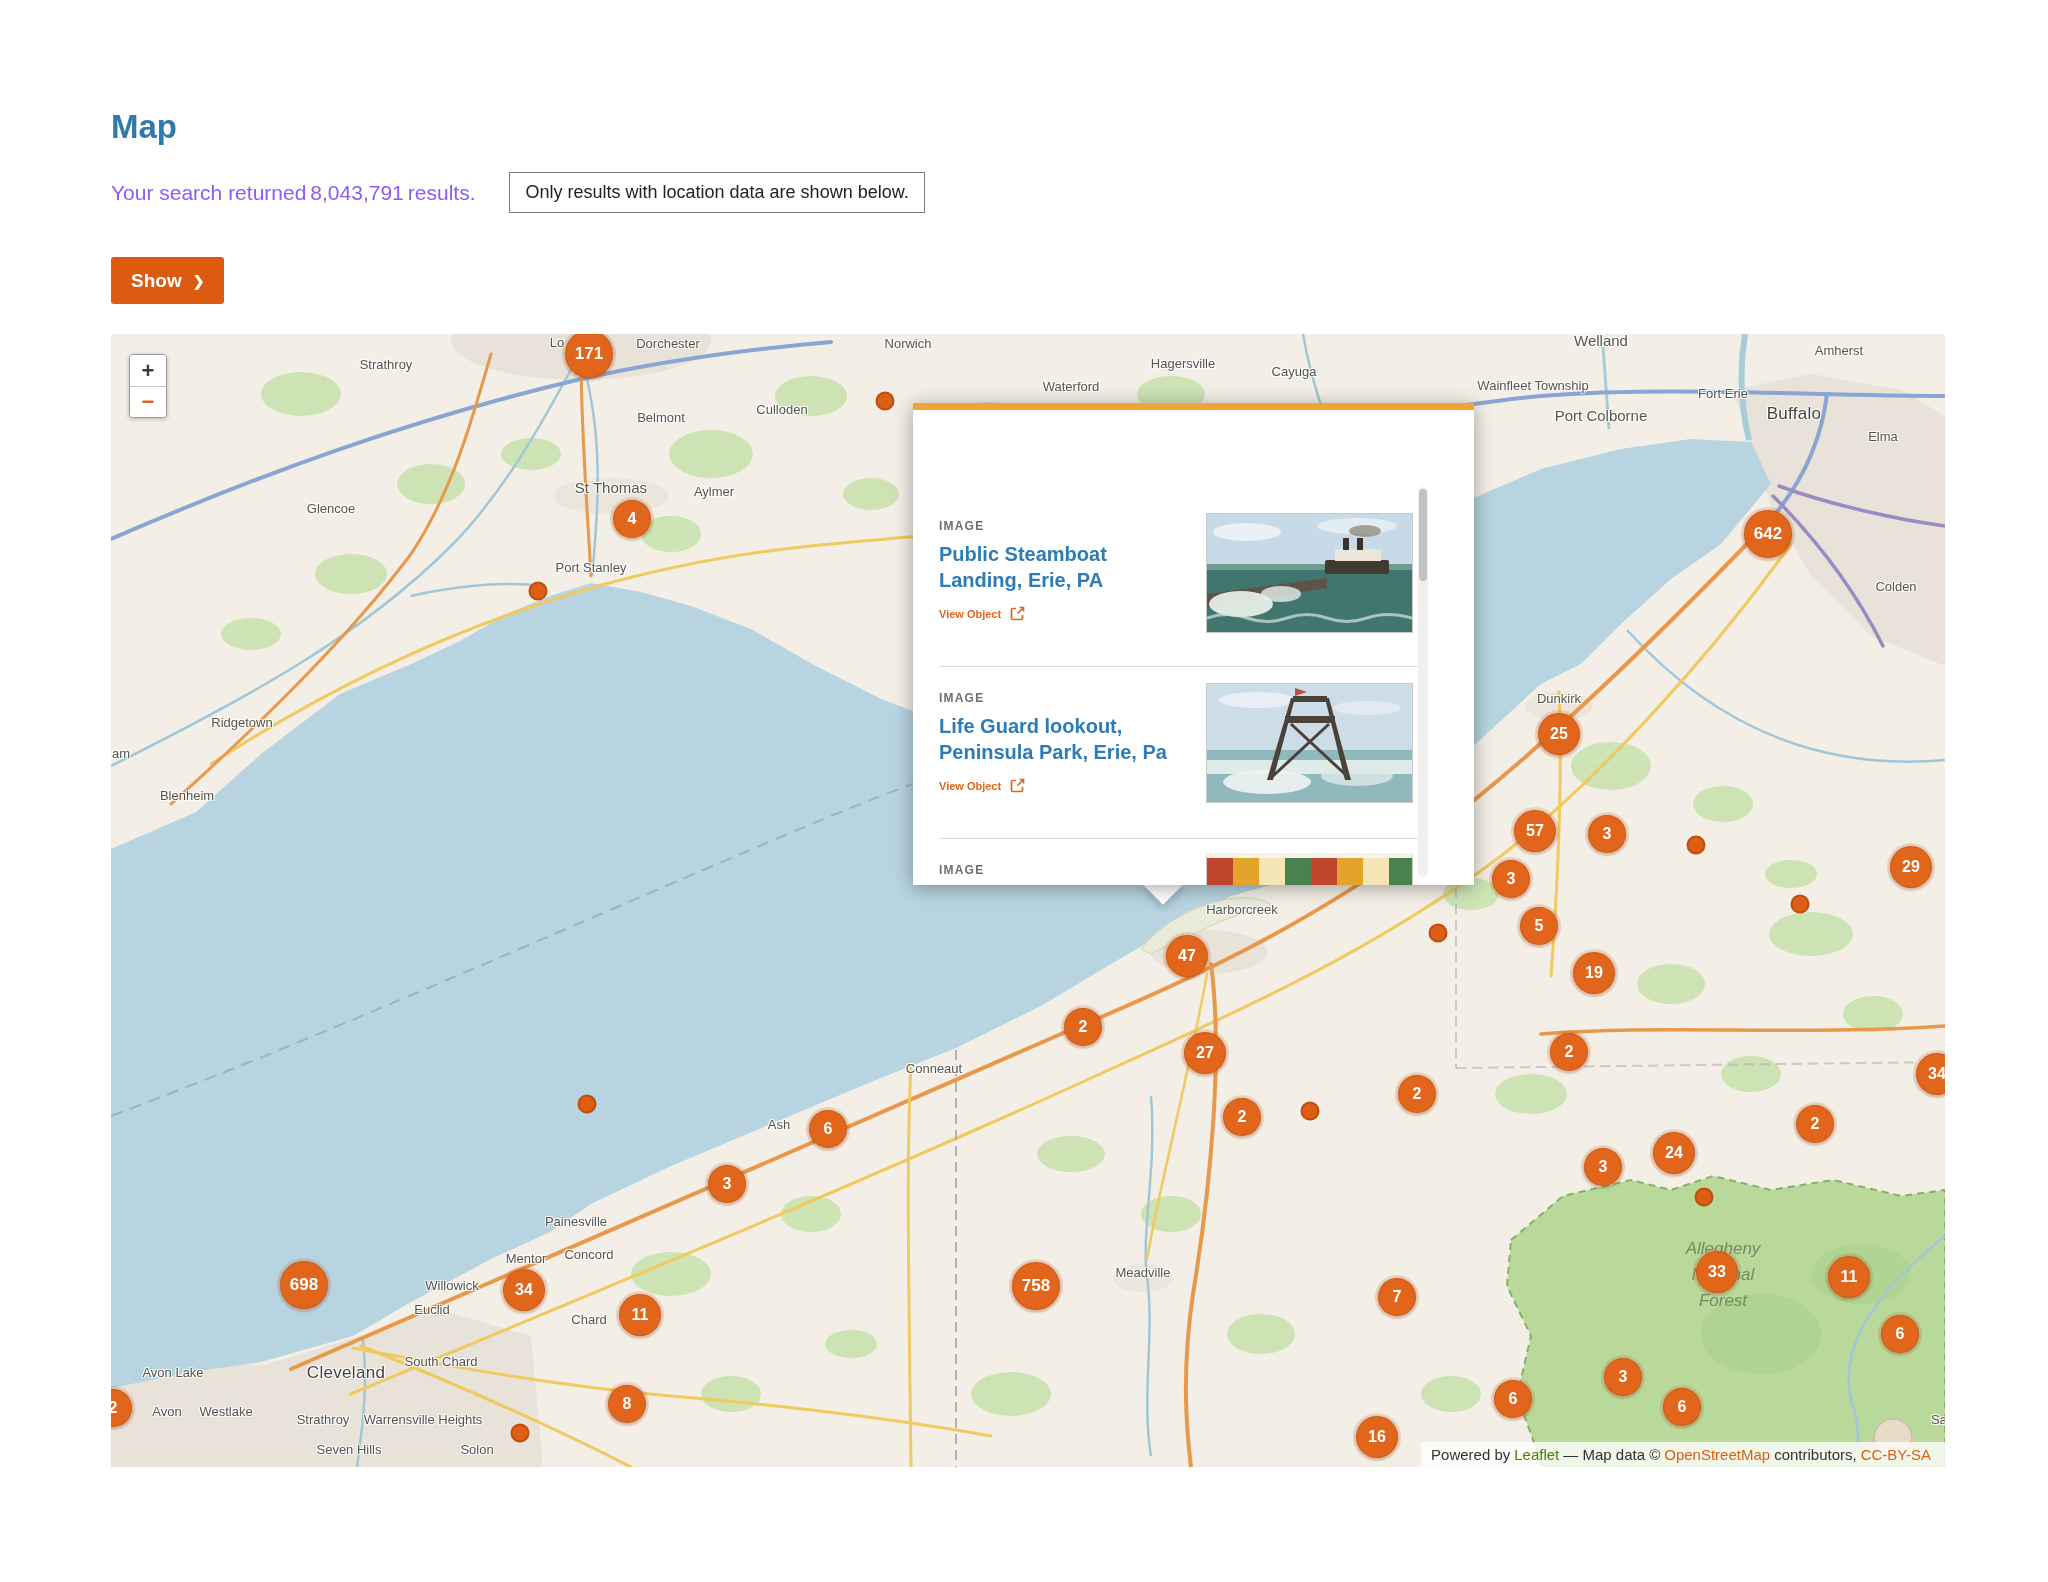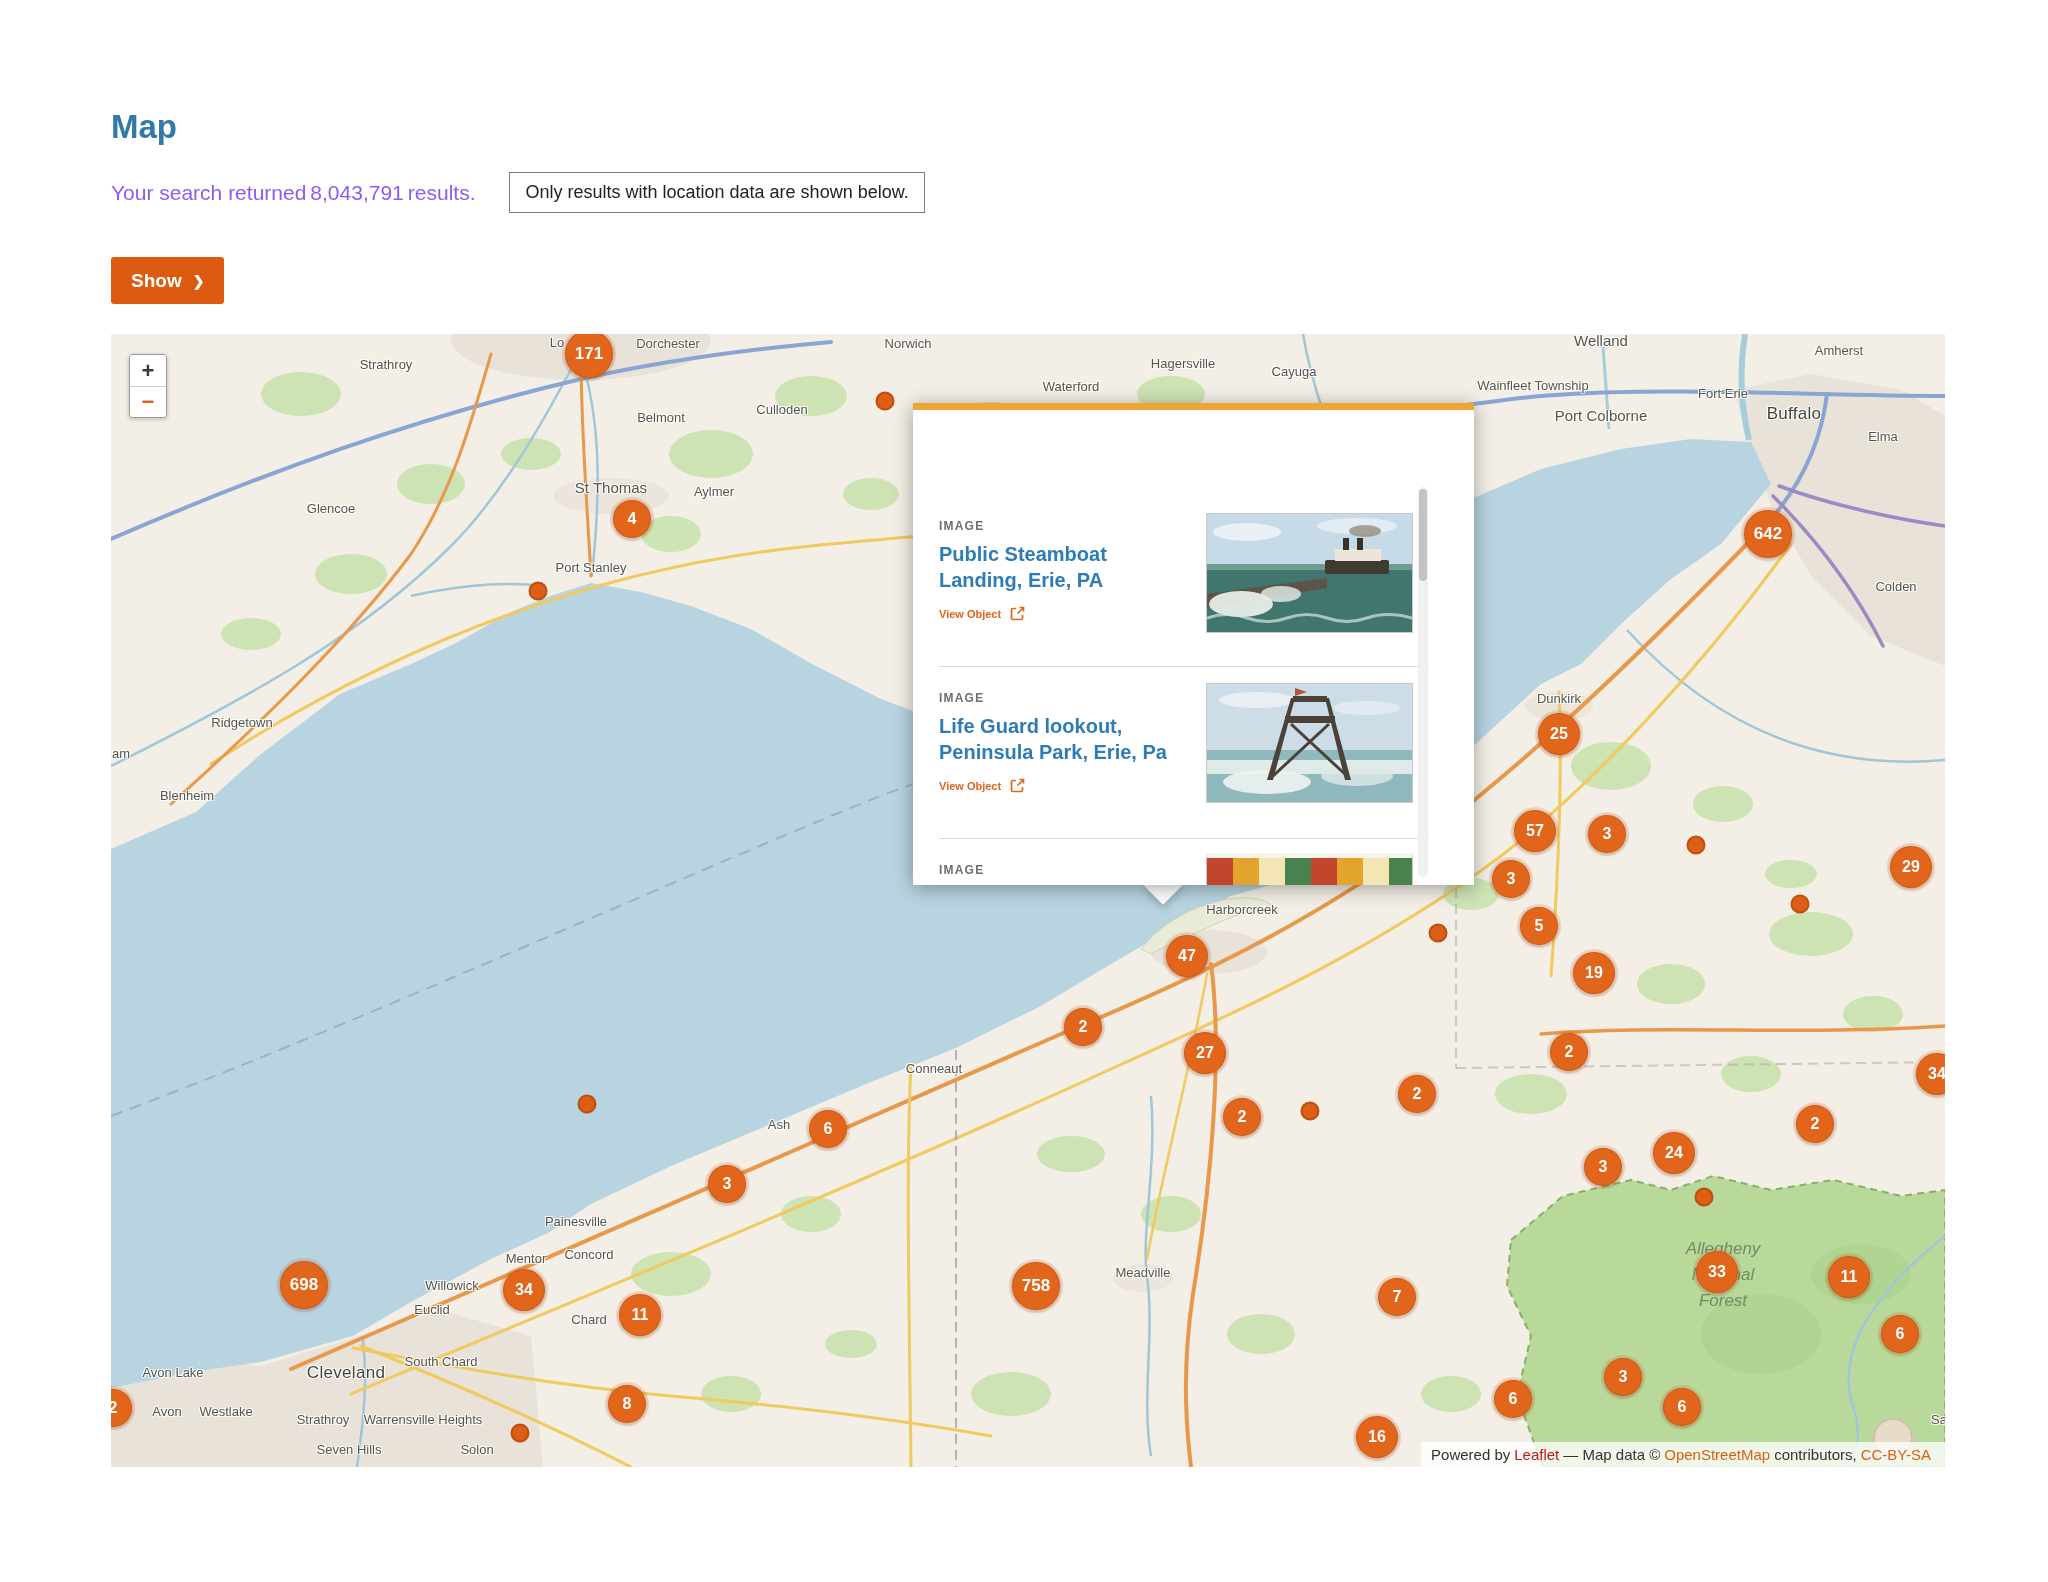--- a/index.html
+++ b/index.html
@@ -50,21 +50,21 @@
   .thumb.striped{background:repeating-linear-gradient(90deg,#c2452e 0 26px,#e3a42d 26px 52px,#f3e6b4 52px 78px,#49814f 78px 104px);border-top:5px solid #f6f3ea;}
   .popup-scrollbar{position:absolute;top:84px;bottom:8px;right:46px;width:10px;background:#f0f0f0;border-radius:5px;z-index:61;cursor:pointer;}
   .popup-scroll-thumb{position:absolute;top:2px;left:1px;width:8px;height:92px;background:#c2c2c2;border-radius:5px;}
   .popup-tail{position:absolute;left:1038px;top:537px;width:28px;height:28px;background:#fff;transform:rotate(45deg);box-shadow:3px 3px 8px rgba(0,0,0,.2);z-index:55;}
   
   .zoom-control{position:absolute;left:18px;top:20px;z-index:70;border:1px solid #9a9a9a;border-radius:4px;overflow:hidden;box-shadow:0 1px 4px rgba(0,0,0,.25);background:#fff;}
   .zoom-control button{display:block;width:36px;height:31px;background:#fff;border:none;font-size:22px;font-weight:700;color:#3c3c3c;line-height:1;cursor:pointer;font-family:"Liberation Sans",sans-serif;padding:0;}
   .zoom-control .zoom-out{border-top:1px solid #ccc;color:#df6120;}
   .attribution{position:absolute;right:0;bottom:0;z-index:65;background:rgba(255,255,255,.78);padding:4px 10px;font-size:15px;color:#333;white-space:nowrap;}
   .attribution span,.attribution a{margin-right:4px;text-decoration:none;}
-  .leaflet-link{color:#b91c1c;cursor:pointer;}
+  .leaflet-link{color:#4d7c0f;cursor:pointer;}
   .osm-link,.license-link{color:#d95f17;cursor:pointer;}
 </style>
 </head>
 <body>
 
 <div class="page">
 
   <h1 class="page-title">Map</h1>
 
   <div class="results-row">

